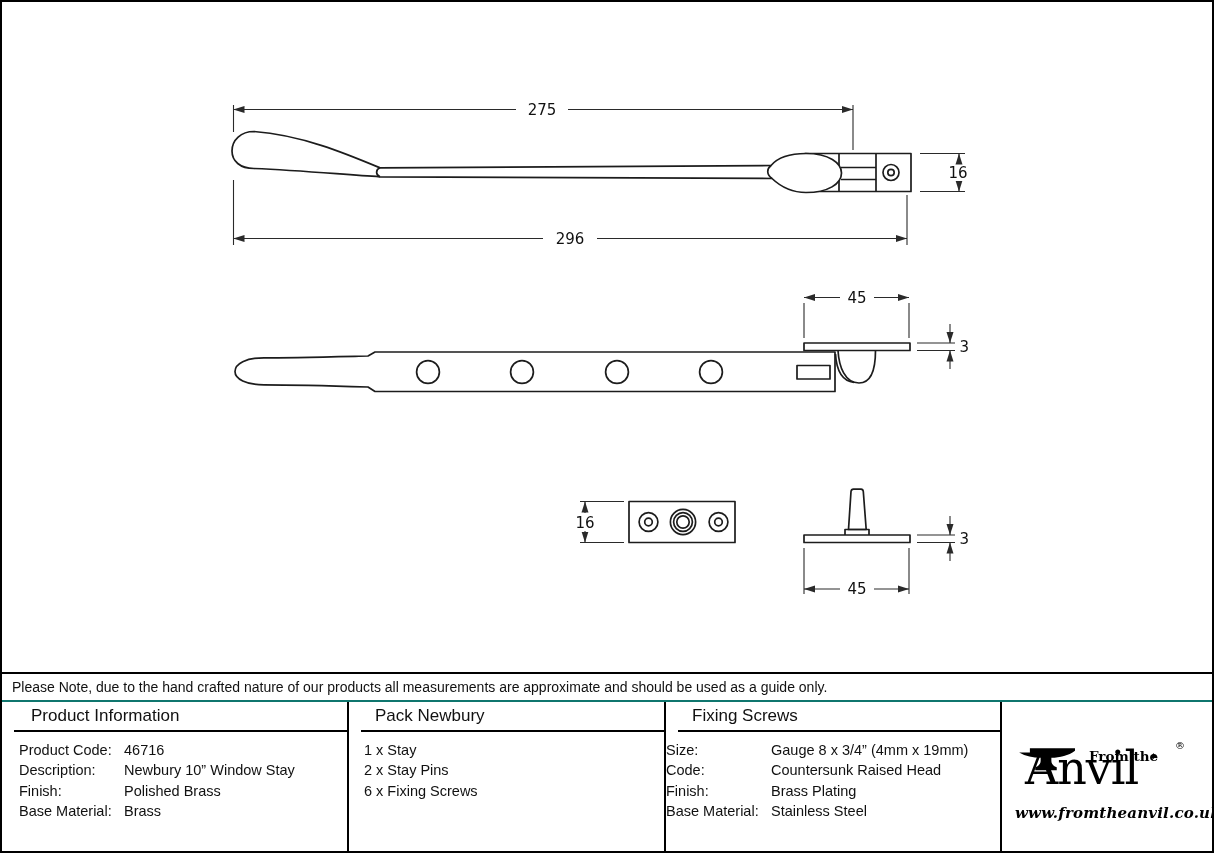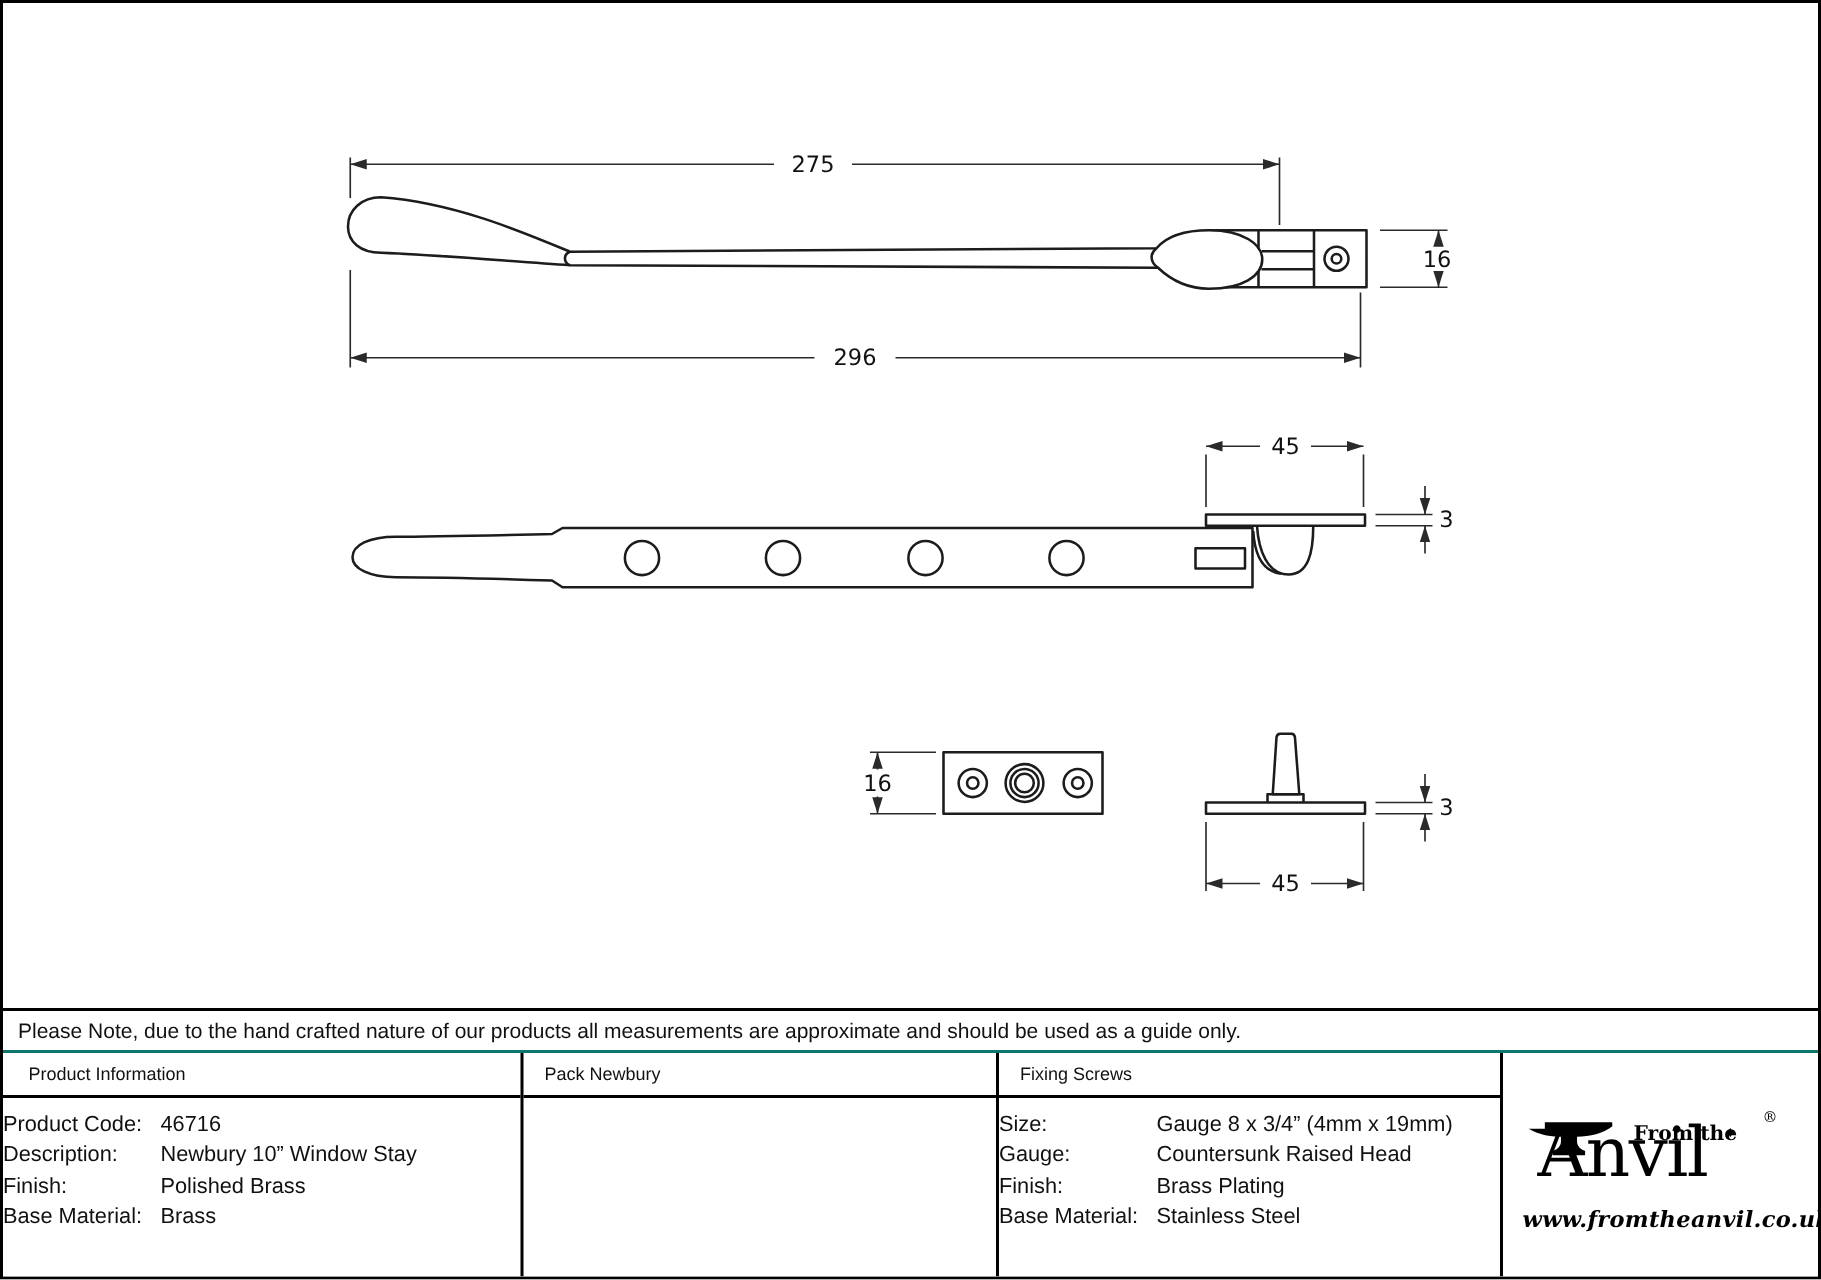--- a/index.html
+++ b/index.html
@@ -31,26 +31,26 @@
     position:absolute;top:700px;left:0;right:0;bottom:0;
     display:flex;background:#fff;
   }
   .tcol{box-sizing:border-box;border-right:2px solid #000;}
   .col-product{width:347px;}
   .col-pack{width:317px;}
   .col-screws{width:336px;}
   .col-logo{flex:1;border-right:none;position:relative;}
   .thead{
     height:30px;box-sizing:border-box;border-bottom:2px solid #000;
-    line-height:28px;font-size:12px;padding-left:17px;
+    line-height:28px;font-size:17px;padding-left:17px;margin-left:12px;
   }
   .col-pack .thead,.col-screws .thead{padding-left:14px;}
   .tbody{padding-top:8px;font-size:14.5px;}
   .trow{display:flex;line-height:20.4px;}
-  .col-product .trow{}
+  .col-product .trow{padding-left:17px;}
   .col-screws .trow{padding-left:0;}
   .col-product .tlabel{width:105px;flex:none;}
   .col-screws .tlabel{width:105px;flex:none;}
   .col-pack .trow{padding-left:15px;}
 
   
   .logo{
     position:absolute;left:50%;top:44px;transform:translateX(-50%);
     width:164px;height:84px;
   }
@@ -227,31 +227,36 @@
         </div>
         <div class="trow">
           <span class="tlabel">Base Material:</span>
           <span class="tvalue">Brass</span>
         </div>
       </div>
     </div>
 
     <div class="tcol col-pack">
       <div class="thead">Pack Newbury</div>
+      <div class="tbody">
+        <div class="trow">1 x Stay</div>
+        <div class="trow">2 x Stay Pins</div>
+        <div class="trow">6 x Fixing Screws</div>
+      </div>
     </div>
 
     <div class="tcol col-screws">
       <div class="thead">Fixing Screws</div>
       <div class="tbody">
         <div class="trow">
           <span class="tlabel">Size:</span>
           <span class="tvalue">Gauge 8 x 3/4” (4mm x 19mm)</span>
         </div>
         <div class="trow">
-          <span class="tlabel">Gauge:</span>
+          <span class="tlabel">Code:</span>
           <span class="tvalue">Countersunk Raised Head</span>
         </div>
         <div class="trow">
           <span class="tlabel">Finish:</span>
           <span class="tvalue">Brass Plating</span>
         </div>
         <div class="trow">
           <span class="tlabel">Base Material:</span>
           <span class="tvalue">Stainless Steel</span>
         </div>

